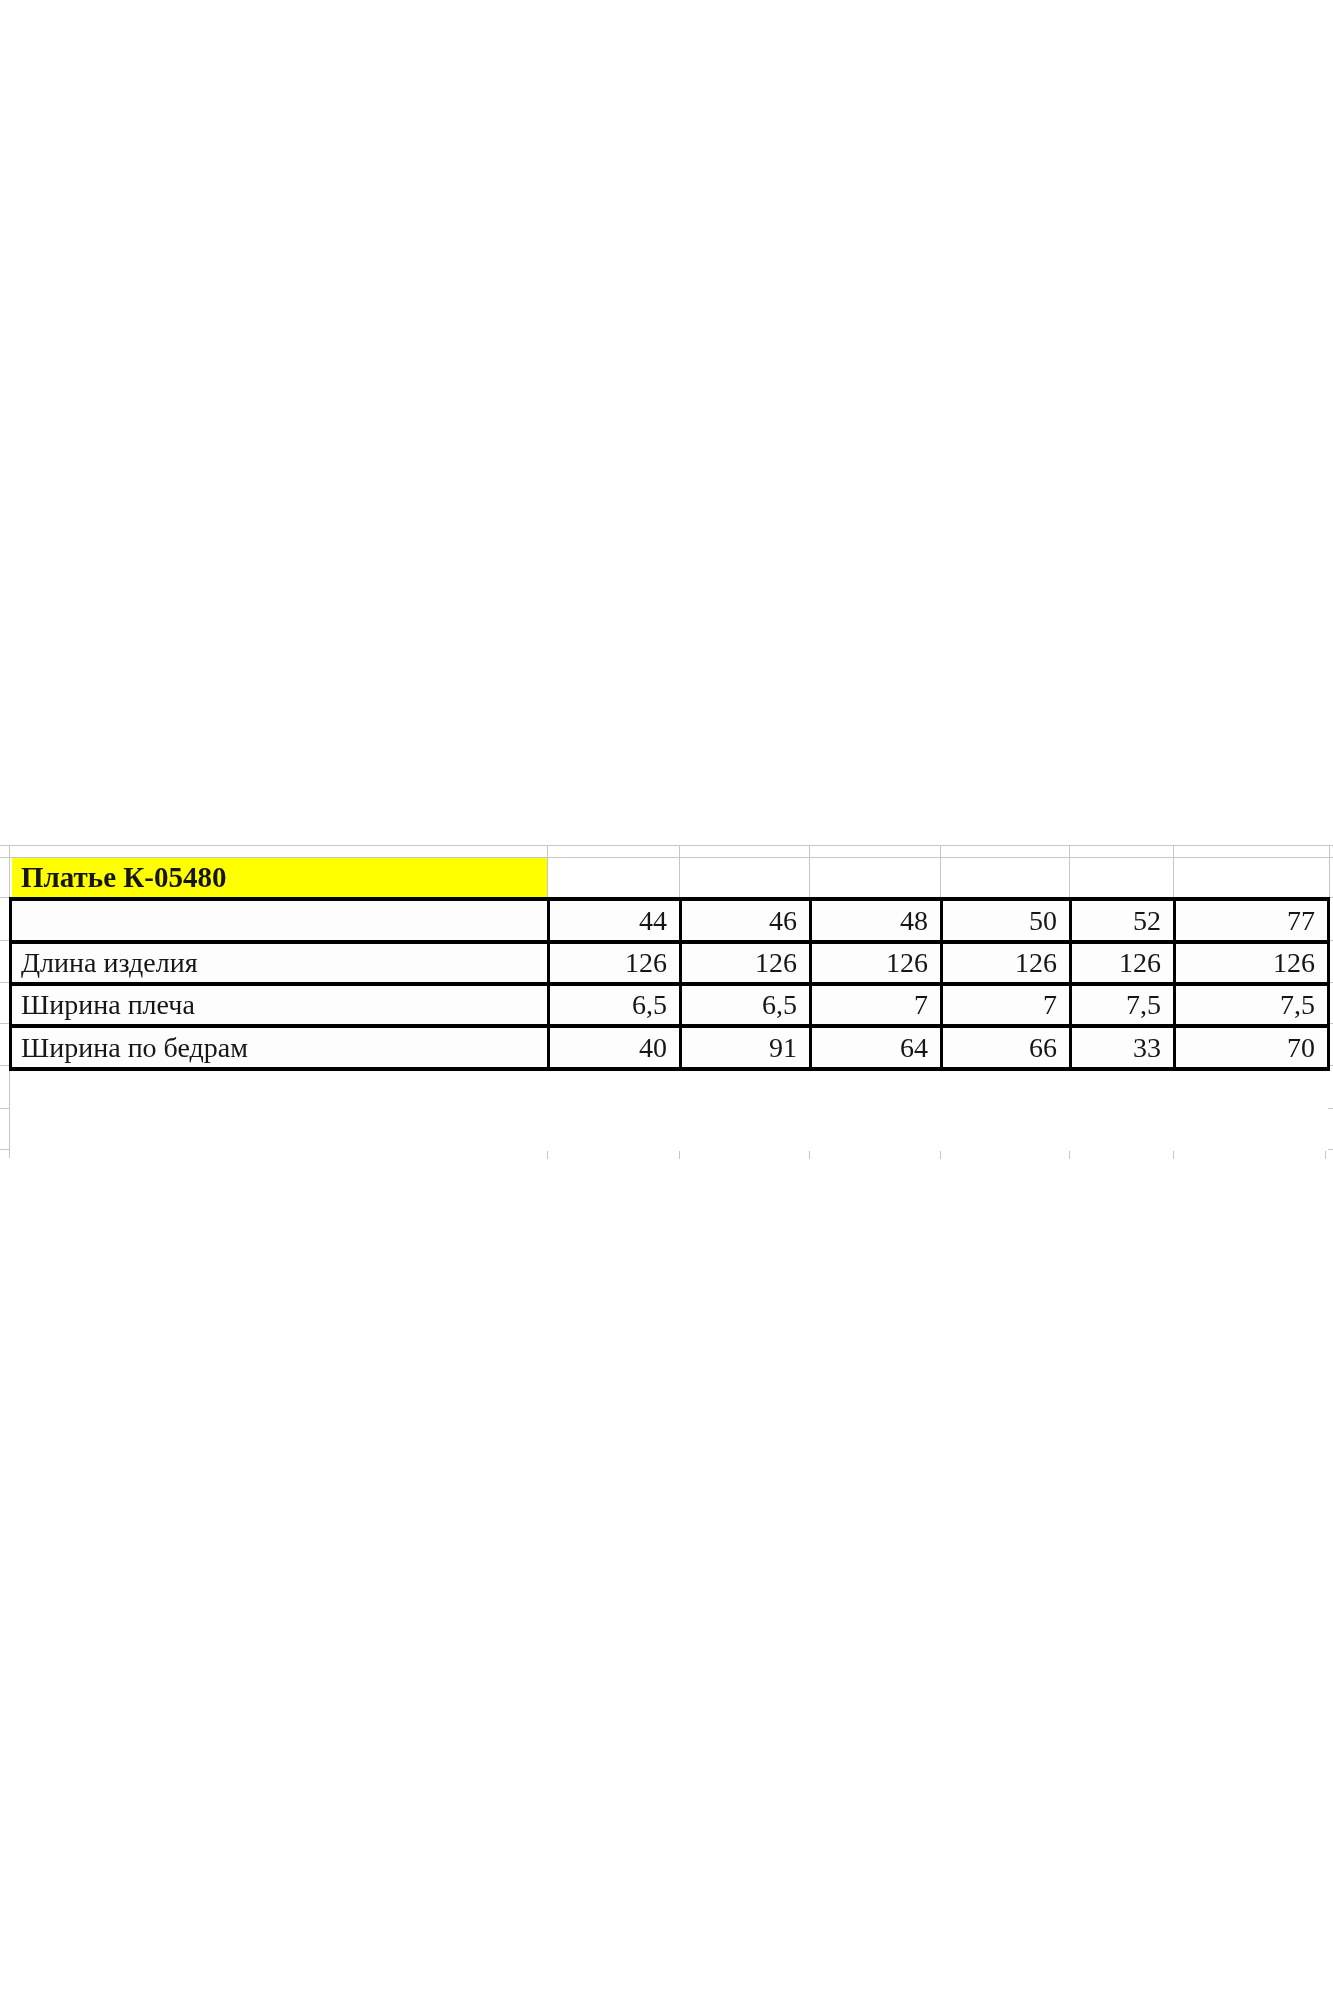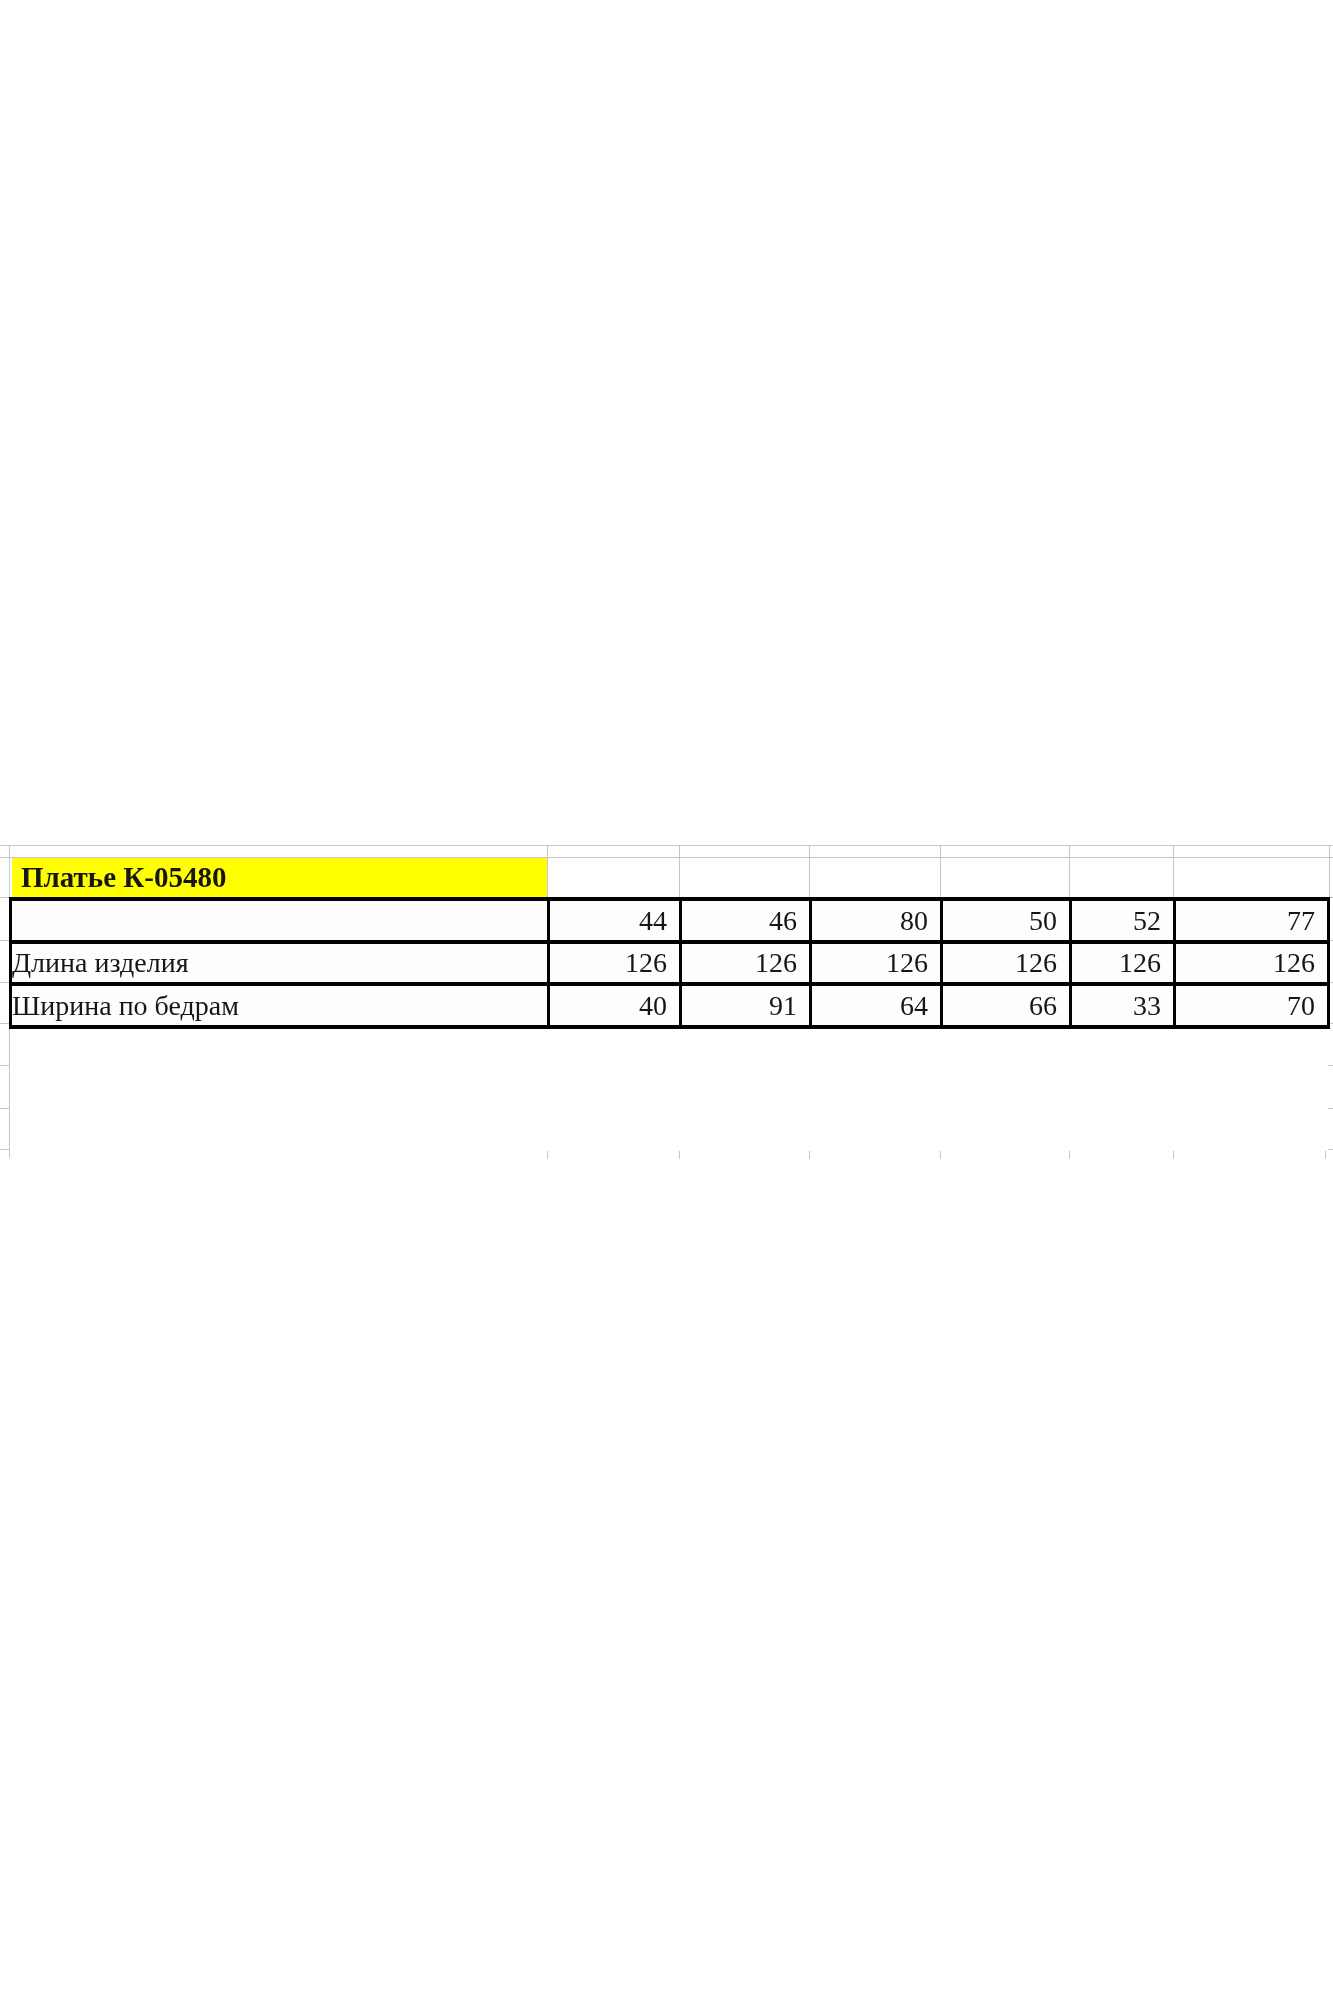--- a/index.html
+++ b/index.html
@@ -59,20 +59,21 @@
     border-bottom: 4px solid #000000;
     background: #fdfdfd;
     vertical-align: bottom;
     padding: 0 0 5px 0;
     line-height: 1;
     overflow: hidden;
     white-space: nowrap;
   }
   table.size-table td.lbl {
     text-align: left;
+    padding-left: 9px;
   }
   table.size-table td.num {
     text-align: right;
     padding-right: 12px;
   }
   tr.r-h  { height: 43px; }
   tr.r-0  { height: 42px; }
   tr.r-1  { height: 41px; }
   tr.r-2  { height: 42px; }
   tr.r-3  { height: 43px; }
@@ -132,33 +133,42 @@
       <col style="width:131px">
       <col style="width:129px">
       <col style="width:104px">
       <col style="width:154px">
     </colgroup>
     <tbody>
       <tr class="r-h">
         <td class="lbl"></td>
         <td class="num">44</td>
         <td class="num">46</td>
-        <td class="num">80</td>
+        <td class="num">48</td>
         <td class="num">50</td>
         <td class="num">52</td>
         <td class="num">77</td>
       </tr>
       <tr class="r-0">
         <td class="lbl">Длина изделия</td>
         <td class="num">126</td>
         <td class="num">126</td>
         <td class="num">126</td>
         <td class="num">126</td>
         <td class="num">126</td>
         <td class="num">126</td>
+      </tr>
+      <tr class="r-2">
+        <td class="lbl">Ширина плеча</td>
+        <td class="num">6,5</td>
+        <td class="num">6,5</td>
+        <td class="num">7</td>
+        <td class="num">7</td>
+        <td class="num">7,5</td>
+        <td class="num">7,5</td>
       </tr>
       <tr class="r-3">
         <td class="lbl">Ширина по бедрам</td>
         <td class="num">40</td>
         <td class="num">91</td>
         <td class="num">64</td>
         <td class="num">66</td>
         <td class="num">33</td>
         <td class="num">70</td>
       </tr>

